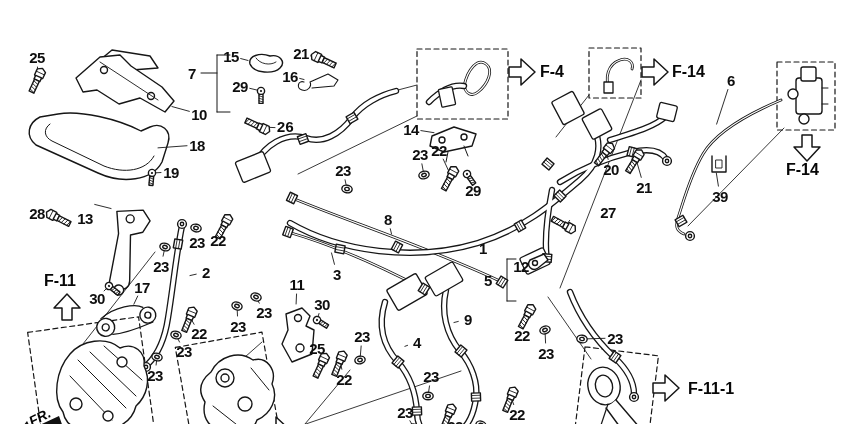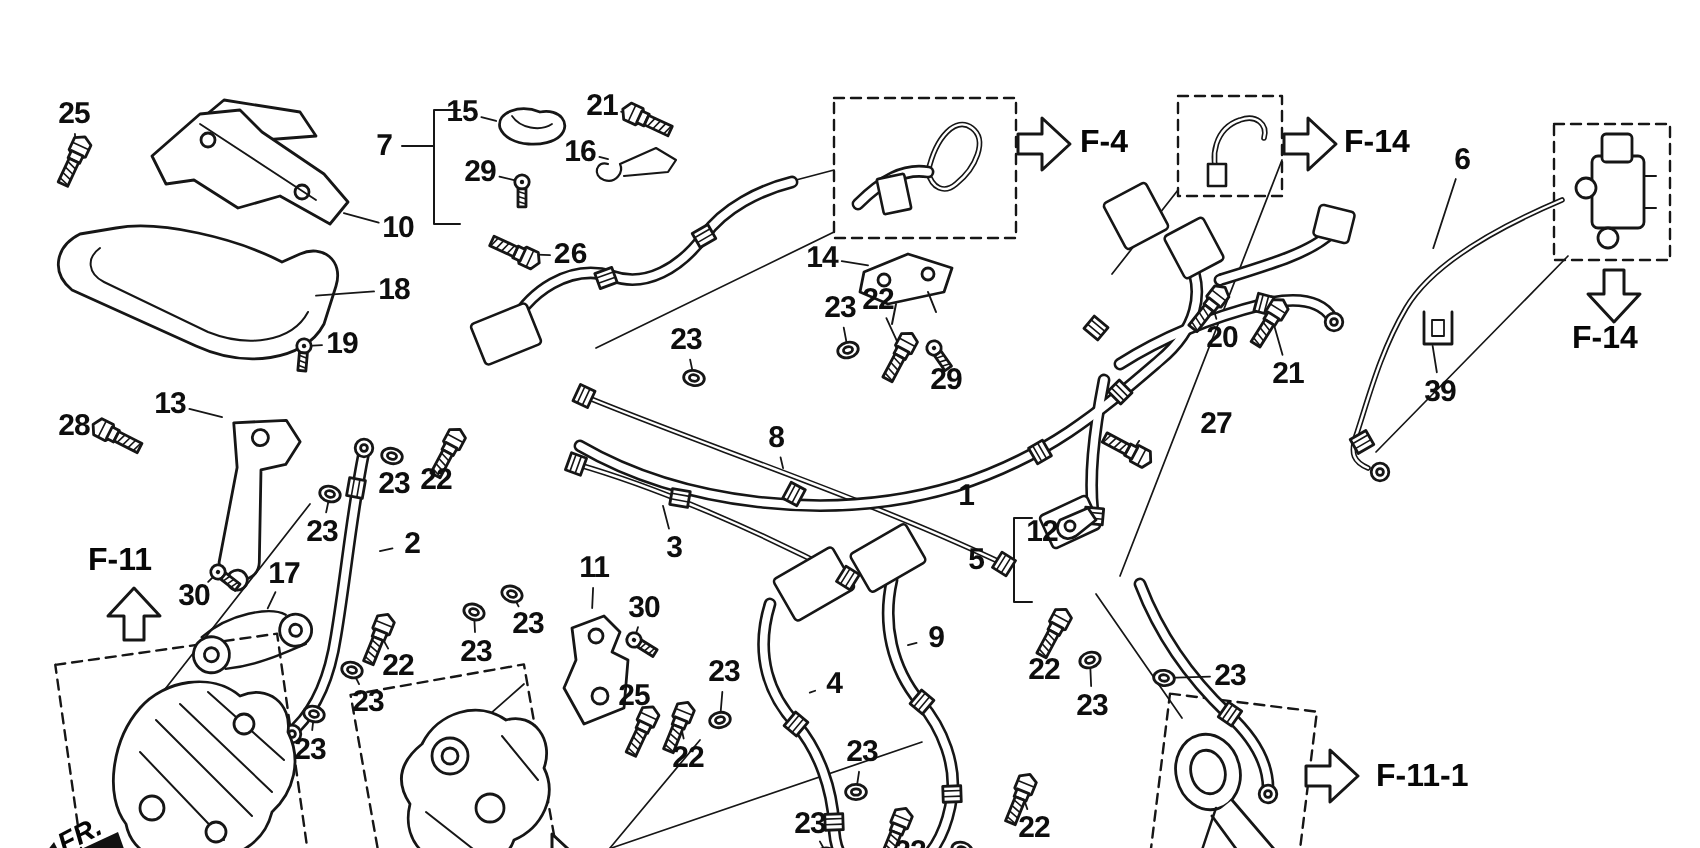--- a/index.html
+++ b/index.html
@@ -388,21 +388,21 @@
       <div class="callout" style="left: 343px; top: 130px;">23</div>
       <div class="callout" style="left: 411px; top: 89px;">14</div>
       <div class="callout" style="left: 420px; top: 114px;">23</div>
       <div class="callout" style="left: 439px; top: 110px;">22</div>
       <div class="callout" style="left: 473px; top: 150px;">29</div>
       <div class="callout" style="left: 731px; top: 40px;">6</div>
       <div class="callout" style="left: 611px; top: 129px;">20</div>
       <div class="callout" style="left: 644px; top: 147px;">21</div>
       <div class="callout" style="left: 720px; top: 156px;">39</div>
       <div class="callout" style="left: 37px; top: 173px;">28</div>
-      <div class="callout" style="left: 85px; top: 162px;">13</div>
+      <div class="callout" style="left: 85px; top: 178px;">13</div>
       <div class="callout" style="left: 197px; top: 202px;">23</div>
       <div class="callout" style="left: 218px; top: 200px;">22</div>
       <div class="callout" style="left: 161px; top: 226px;">23</div>
       <div class="callout" style="left: 206px; top: 232px;">2</div>
       <div class="callout" style="left: 142px; top: 247px;">17</div>
       <div class="callout" style="left: 97px; top: 258px;">30</div>
       <div class="callout" style="left: 388px; top: 179px;">8</div>
       <div class="callout" style="left: 337px; top: 234px;">3</div>
       <div class="callout" style="left: 483px; top: 208px;">1</div>
       <div class="callout" style="left: 608px; top: 172px;">27</div>

